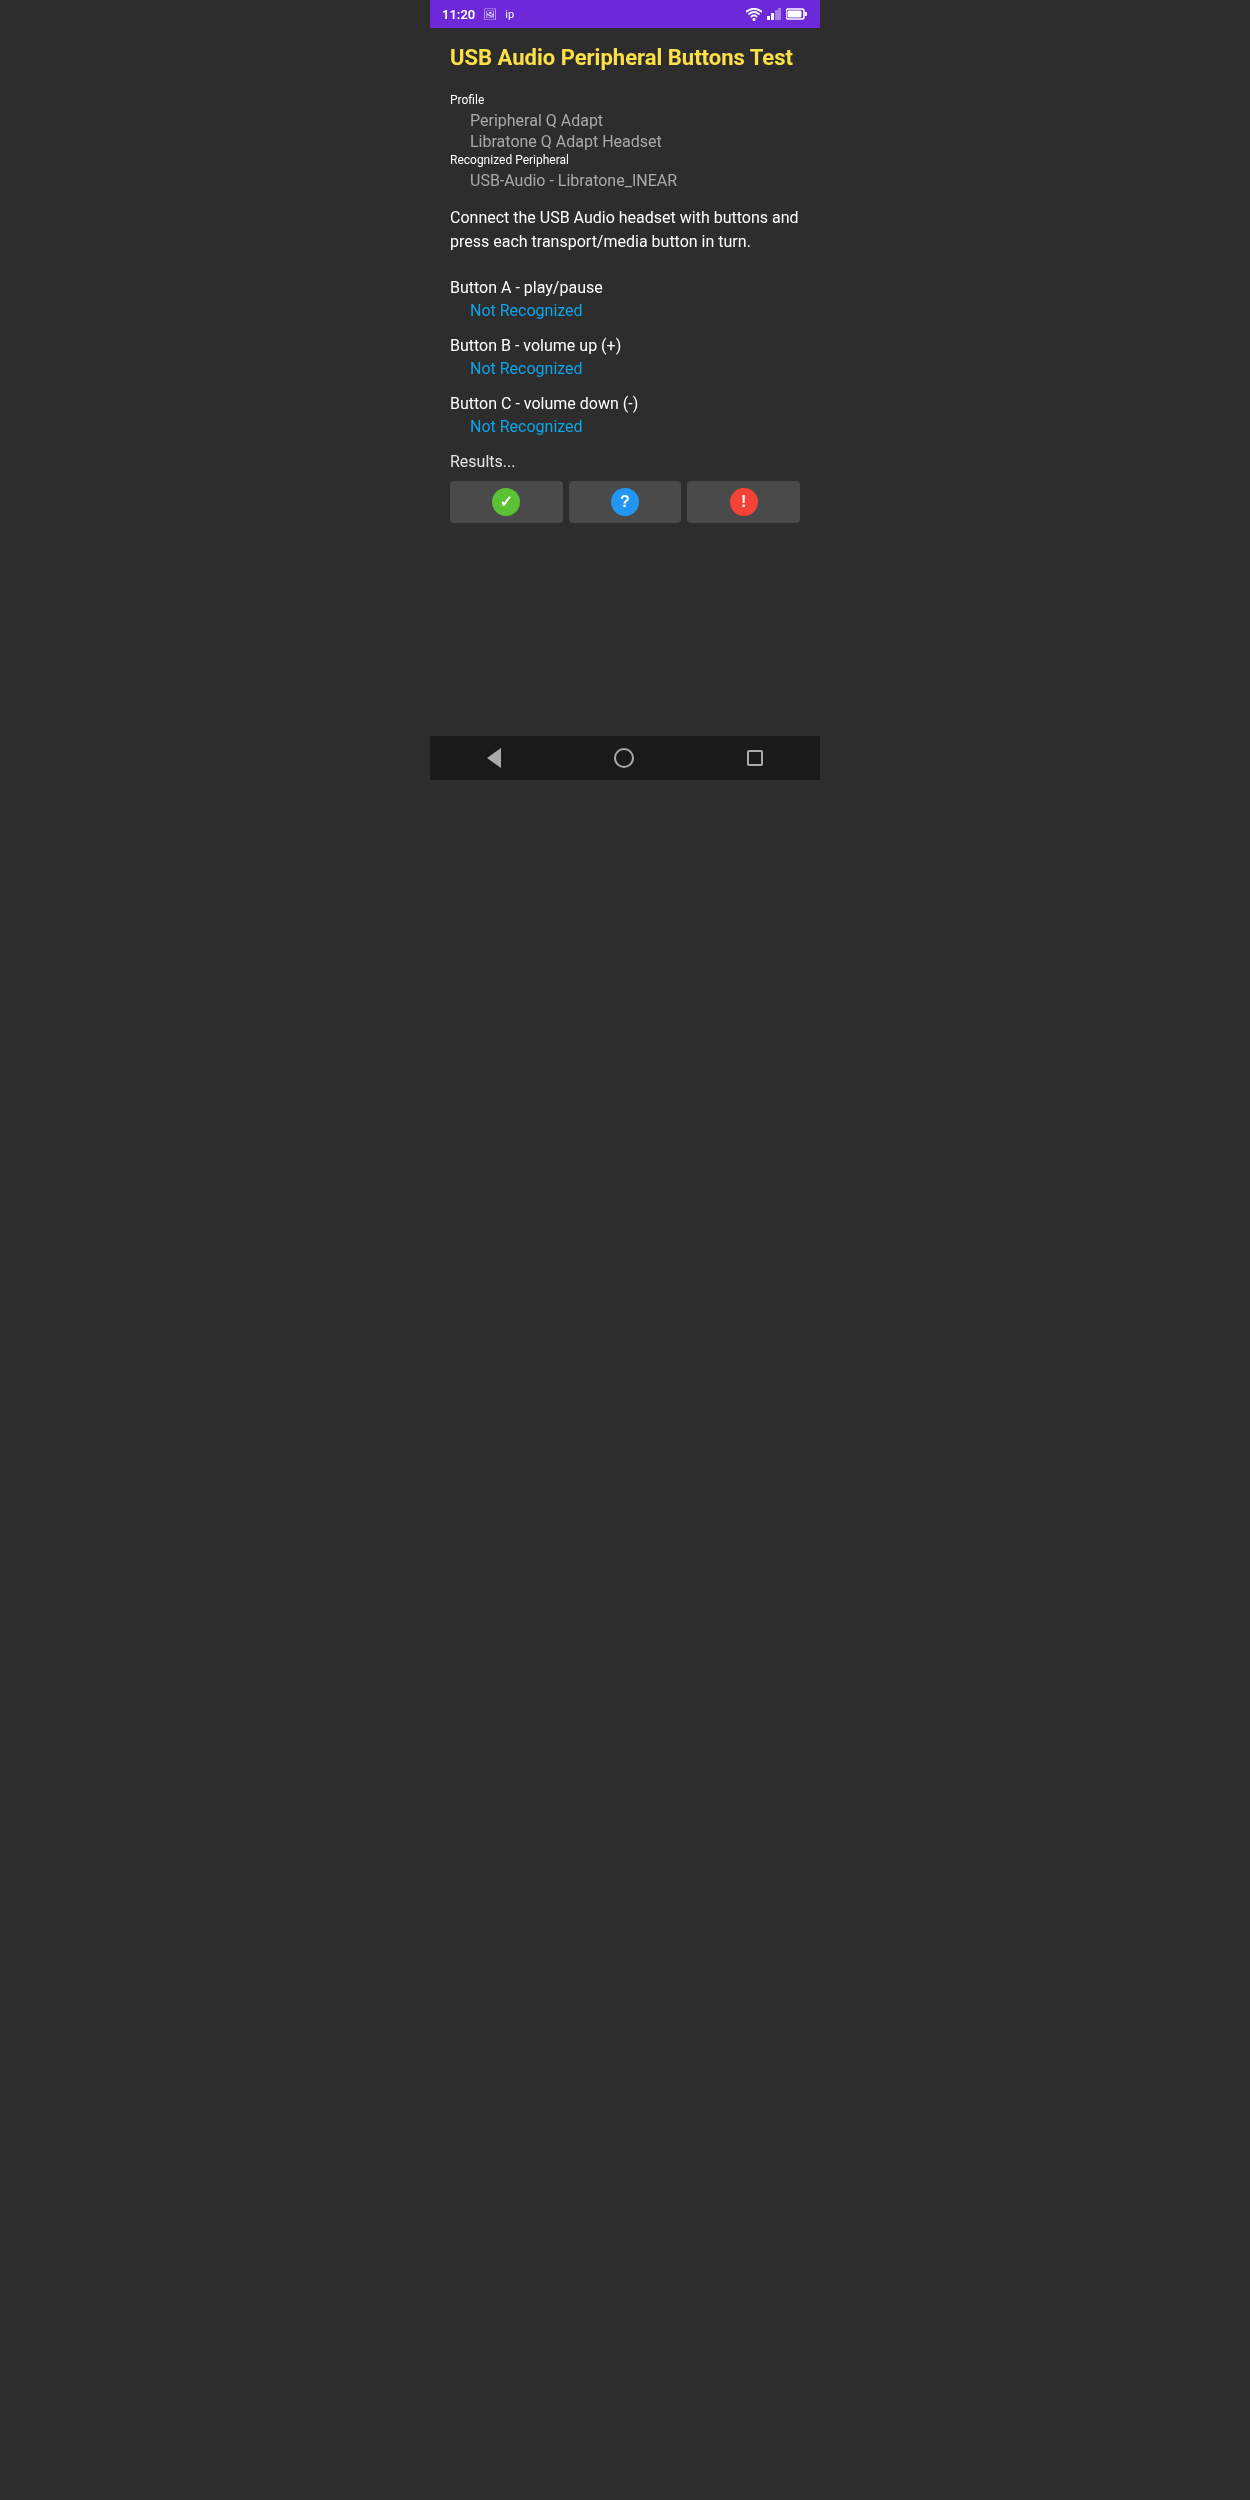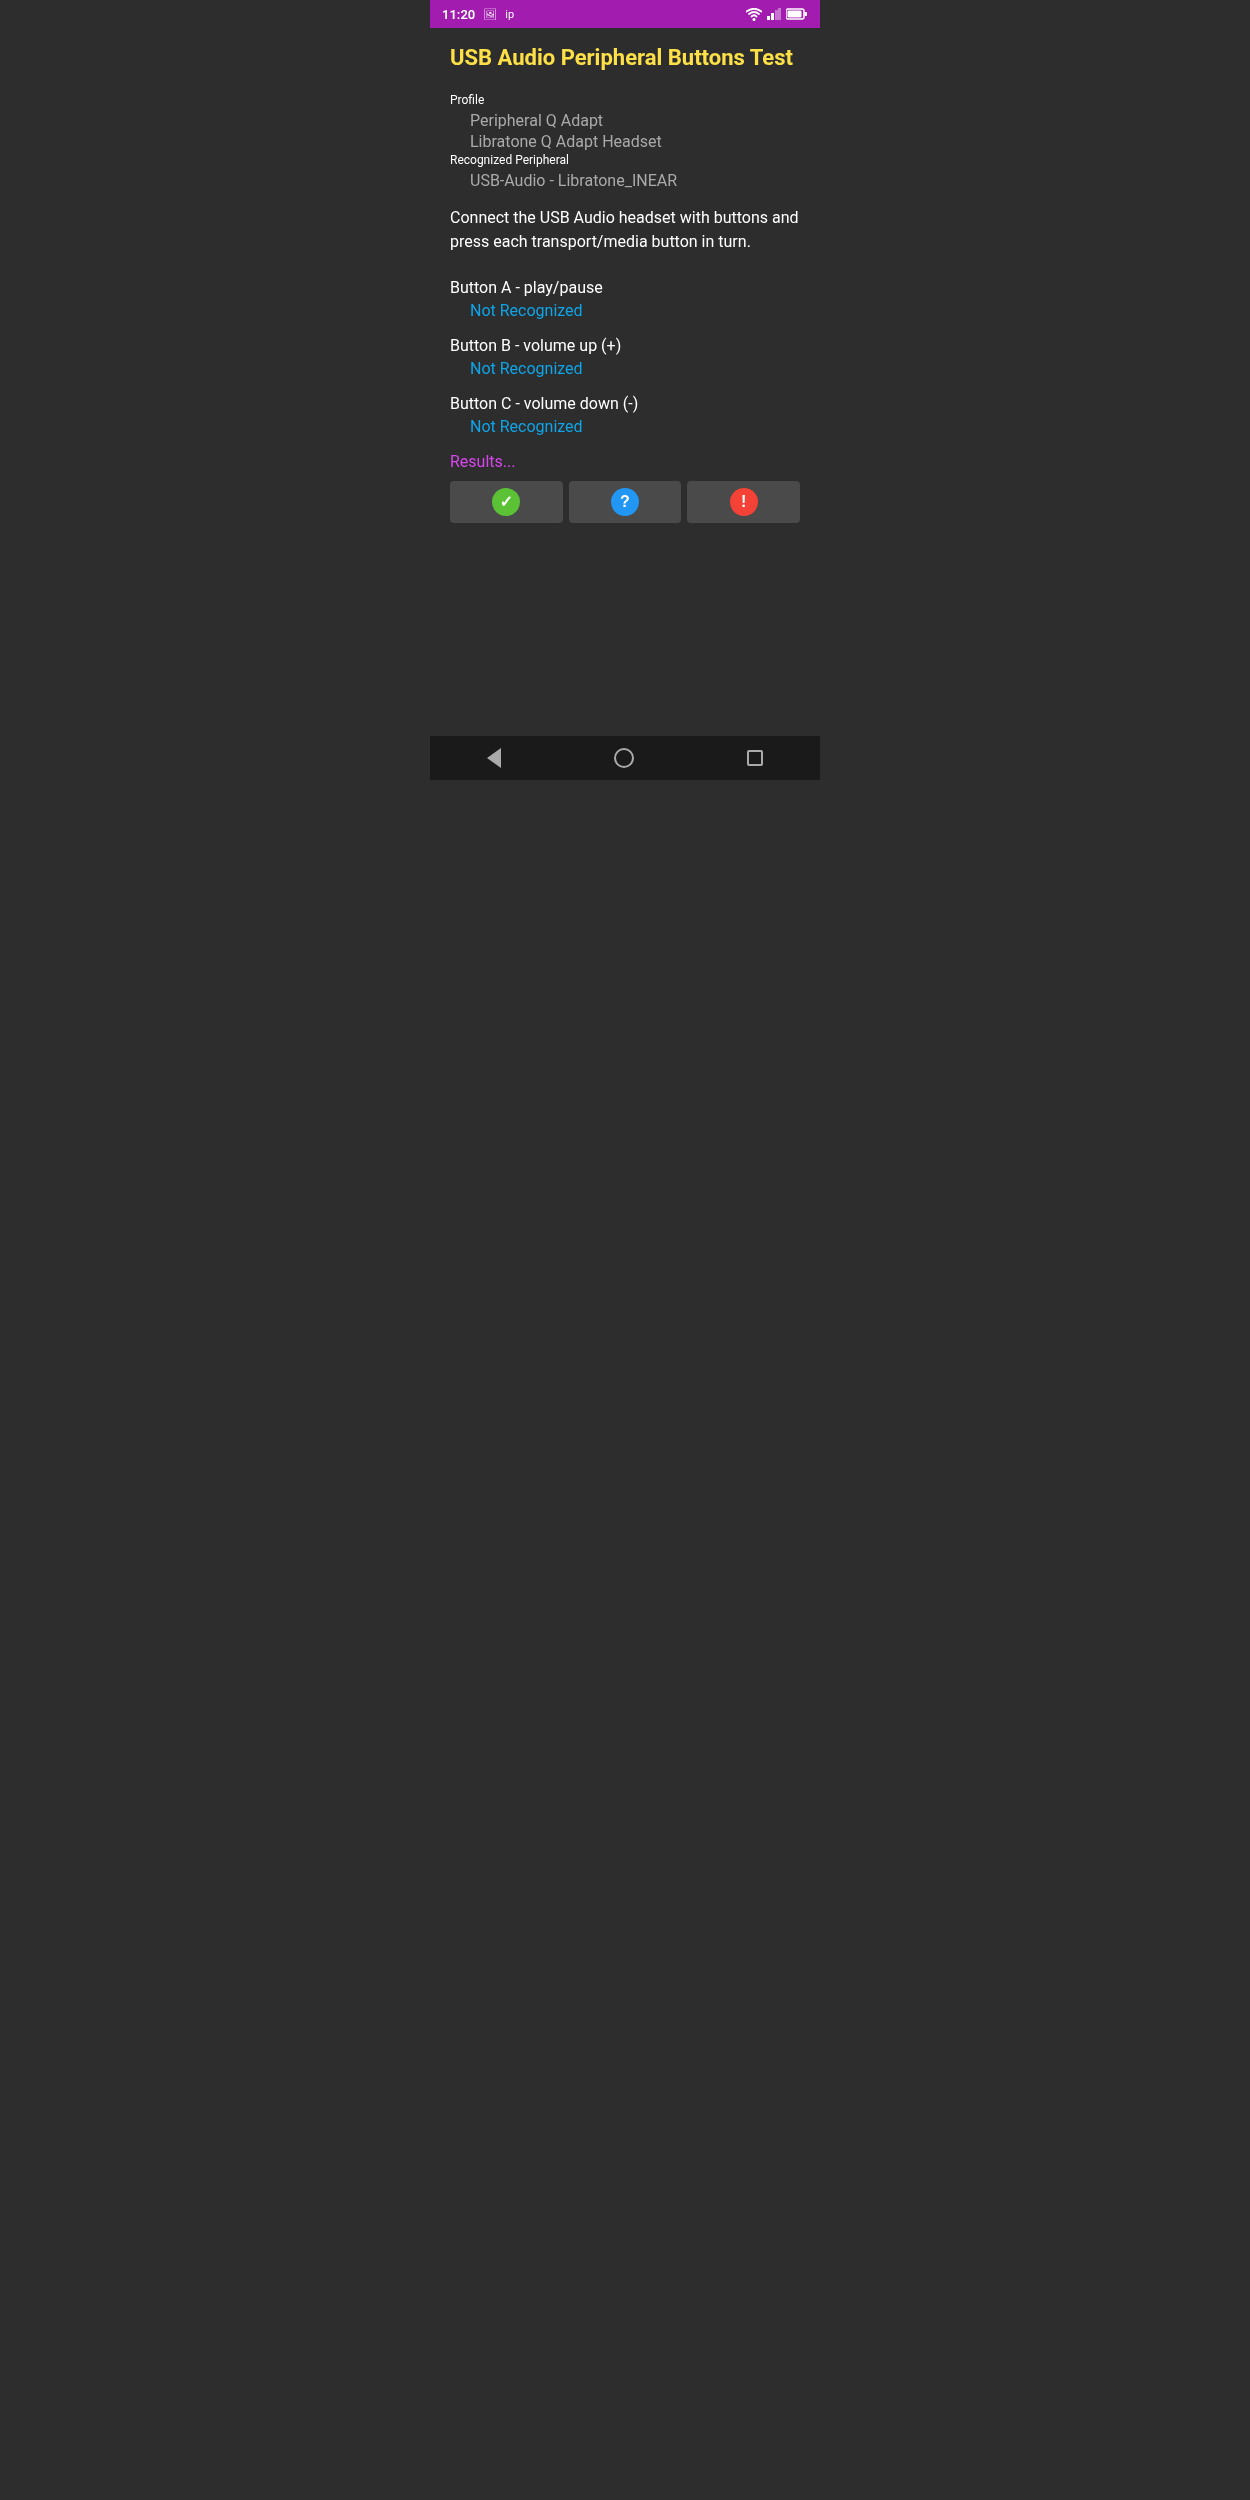--- a/index.html
+++ b/index.html
@@ -17,21 +17,21 @@
       font-size: 16px;
       overflow: hidden;
       position: relative;
       margin: 0 auto;
     }
 
     
     .status-bar {
       width: 100%;
       height: 28px;
-      background-color: #a21caf;
+      background-color: #6d28d9;
       display: flex;
       align-items: center;
       justify-content: space-between;
       padding: 0 12px;
       position: relative;
     }
 
     .status-left {
       display: flex;
       align-items: center;
@@ -102,21 +102,21 @@
     }
 
     .button-status {
       font-size: 16px;
       color: #0ea5e9;
       padding-left: 20px;
     }
 
     .results-label {
       font-size: 16px;
-      color: #d946ef;
+      color: #e5e5e5;
       margin-bottom: 10px;
     }
 
     
     .action-buttons {
       display: flex;
       gap: 6px;
       margin-top: 4px;
     }
 

